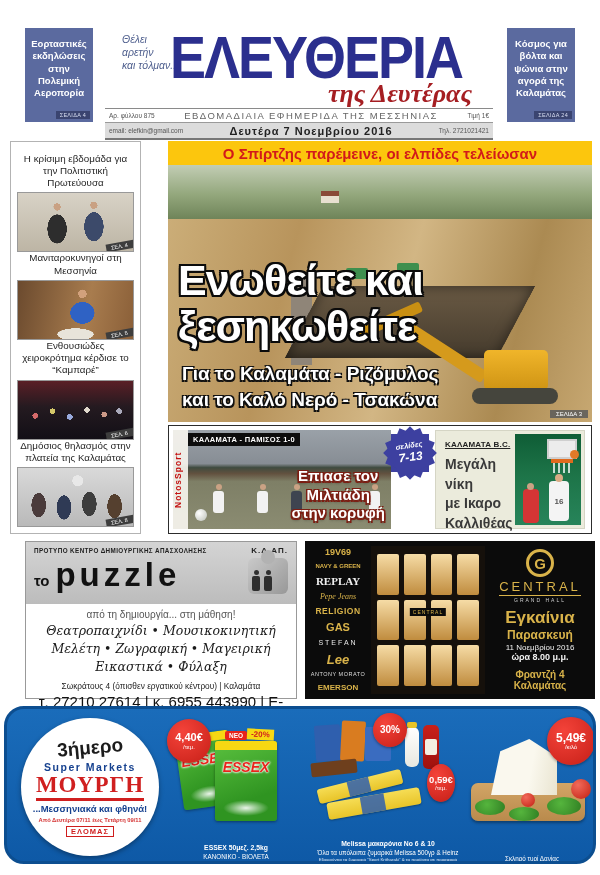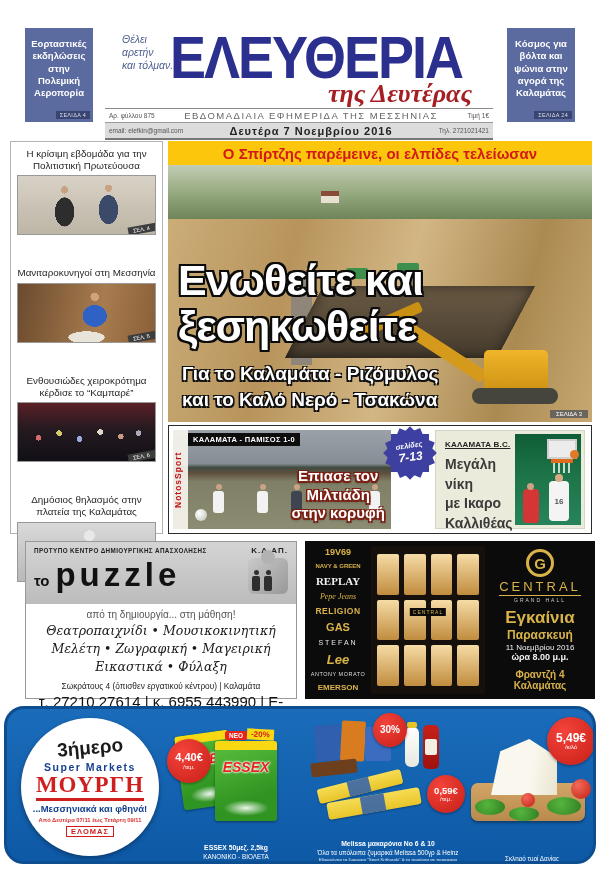--- a/index.html
+++ b/index.html
@@ -17,21 +17,21 @@
   .logo-sub{position:absolute;left:300px;top:79px;width:200px;text-align:center;font-size:26px;font-weight:bold;font-style:italic;color:#a51e22;font-family:"Liberation Serif",serif;}
   .infobar{position:absolute;left:105px;top:108px;width:388px;border-top:1px solid #8a8a8a;border-bottom:2px solid #777;}
   .inf-row{display:flex;align-items:center;justify-content:space-between;padding:0 4px;height:14px;}
   .inf-row.r1{border-bottom:1px solid #9a9a9a;}
   .inf-row.r2{background:#dcdcdc;height:15px;}
   .inf-side{font-size:6.5px;color:#555;white-space:nowrap;}
   .inf-center1{font-size:9.5px;color:#666;letter-spacing:1.5px;white-space:nowrap;}
   .inf-center2{font-size:11px;color:#222;font-weight:bold;letter-spacing:1px;white-space:nowrap;}
 
   
-  .sidebar{position:absolute;left:10px;top:141px;width:153px;height:393px;border:1px solid #b3b3b3;padding:6px 6px;display:flex;flex-direction:column;justify-content:flex-start;gap:32px;}
+  .sidebar{position:absolute;left:10px;top:141px;width:131px;height:393px;border:1px solid #b3b3b3;padding:6px 6px;display:flex;flex-direction:column;justify-content:flex-end;}
   .sb-art{text-align:center;}
   .sb-title{font-size:9.8px;color:#262626;line-height:1.25;margin-bottom:3px;}
   .sb-photo{position:relative;height:60px;border:1px solid #999;overflow:hidden;}
   .sb-badge{position:absolute;right:-3px;bottom:1px;background:#3d3d3d;color:#fff;font-size:5.5px;padding:1px 8px 1px 5px;transform:rotate(-10deg);}
   .ph1{background:
     radial-gradient(circle 6px at 34% 24%,#c9a183 60%,transparent 61%),
     radial-gradient(circle 6px at 66% 21%,#c9a183 60%,transparent 61%),
     radial-gradient(ellipse 16px 24px at 34% 62%,#2d2d2d 60%,transparent 61%),
     radial-gradient(ellipse 16px 24px at 66% 58%,#3c4a6a 60%,transparent 61%),
     linear-gradient(#d8d2c6,#bdb5a5);}
@@ -165,21 +165,21 @@
   .b-price{font-weight:bold;}
   .b-unit{font-size:6px;}
   
   .g-essex{position:absolute;left:160px;top:10px;width:138px;height:142px;}
   .essex-box{position:absolute;background:linear-gradient(160deg,#5bc13f 0%,#2f9421 70%);border-radius:3px;box-shadow:0 1px 3px rgba(0,0,0,.4);overflow:hidden;}
   .essex-box::before{content:"";position:absolute;top:0;left:0;right:0;height:9px;background:#f7d813;}
   .eb-back{left:12px;top:14px;width:54px;height:74px;transform:rotate(-8deg);z-index:1;}
   .eb-front{left:48px;top:22px;width:62px;height:80px;z-index:2;}
   .essex-logo{position:absolute;top:18px;left:2px;right:2px;text-align:center;font-size:14px;font-weight:bold;font-style:italic;color:#e8251c;text-shadow:0 0 2px #fff,0 0 2px #fff,0 0 3px #fff;}
   .essex-swoosh{position:absolute;bottom:5px;left:8px;right:8px;height:16px;background:radial-gradient(ellipse at center,rgba(255,255,255,.9),transparent 70%);}
-  .pb-essex{position:absolute;left:0;top:20px;width:44px;height:44px;z-index:3;}
+  .pb-essex{position:absolute;left:0;top:0;width:44px;height:44px;z-index:3;}
   .pb-essex .b-price{font-size:11px;}
   .neo{position:absolute;left:58px;top:12px;z-index:4;background:#e8251c;color:#fff;font-size:6.5px;font-weight:bold;padding:1px 4px;border-radius:2px;}
   .disc20{position:absolute;left:80px;top:10px;z-index:4;background:#f7d813;color:#d01f1f;font-size:8px;font-weight:bold;padding:1px 4px;transform:rotate(3deg);}
   .g-cap{position:absolute;bottom:0;left:0;right:0;text-align:center;color:#fff;line-height:1.35;}
   .cap-a{font-size:6.8px;font-weight:bold;}
   .cap-b{font-size:6.3px;}
   .cap-c{font-size:4.4px;opacity:.85;}
   
   .g-mel{position:absolute;left:302px;top:8px;width:158px;height:146px;}
   .m-box1{position:absolute;left:6px;top:8px;width:26px;height:36px;background:#2f5fae;border-radius:2px;transform:rotate(-4deg);}
@@ -189,21 +189,21 @@
   .mayo{position:absolute;left:96px;top:10px;width:14px;height:40px;background:linear-gradient(#fff,#e8e8e0);border-radius:6px;}
   .mayo::before{content:"";position:absolute;top:-5px;left:2px;width:10px;height:6px;background:#e8c428;border-radius:2px;}
   .ketchup{position:absolute;left:114px;top:8px;width:16px;height:44px;background:linear-gradient(#c8201a,#9e120e);border-radius:5px;}
   .ketchup::after{content:"";position:absolute;top:14px;left:2px;right:2px;height:16px;background:#f3efe2;border-radius:2px;}
   .spag{position:absolute;background:linear-gradient(#f6dd55,#e8c428);border-radius:3px;box-shadow:0 1px 2px rgba(0,0,0,.3);}
   .spag::after{content:"";position:absolute;left:36%;top:0;bottom:0;width:26%;background:#2f5fae;opacity:.85;}
   .sp1{left:8px;top:62px;width:86px;height:15px;transform:rotate(-14deg);}
   .sp2{left:18px;top:78px;width:94px;height:17px;transform:rotate(-10deg);}
   .pb-30{position:absolute;left:64px;top:-4px;width:34px;height:34px;z-index:4;}
   .pb-30 .b-price{font-size:10px;}
-  .pb-059{position:absolute;left:118px;top:58px;width:38px;height:38px;z-index:4;}
+  .pb-059{position:absolute;left:118px;top:47px;width:28px;height:38px;z-index:4;}
   .pb-059 .b-price{font-size:9.5px;}
   
   .g-cheese{position:absolute;left:462px;top:8px;width:126px;height:146px;}
   .board{position:absolute;left:2px;top:66px;width:114px;height:38px;background:linear-gradient(#d2a566,#b98a4c);border-radius:7px;box-shadow:0 2px 3px rgba(0,0,0,.35);}
   .leaf{position:absolute;border-radius:50%;background:radial-gradient(circle at 40% 35%,#55b53d,#2f7d22);}
   .lf1{left:6px;top:82px;width:30px;height:16px;}
   .lf2{left:78px;top:80px;width:34px;height:18px;}
   .lf3{left:40px;top:90px;width:30px;height:14px;}
   .cheese{position:absolute;left:22px;top:22px;width:66px;height:56px;background:linear-gradient(100deg,#faf8ee 60%,#e9e4d0);clip-path:polygon(0 100%,14% 22%,58% 0,100% 32%,100% 100%);}
   .tom1{position:absolute;right:4px;top:62px;width:20px;height:20px;border-radius:50%;background:radial-gradient(circle at 35% 30%,#f26a5a,#c22012);}

